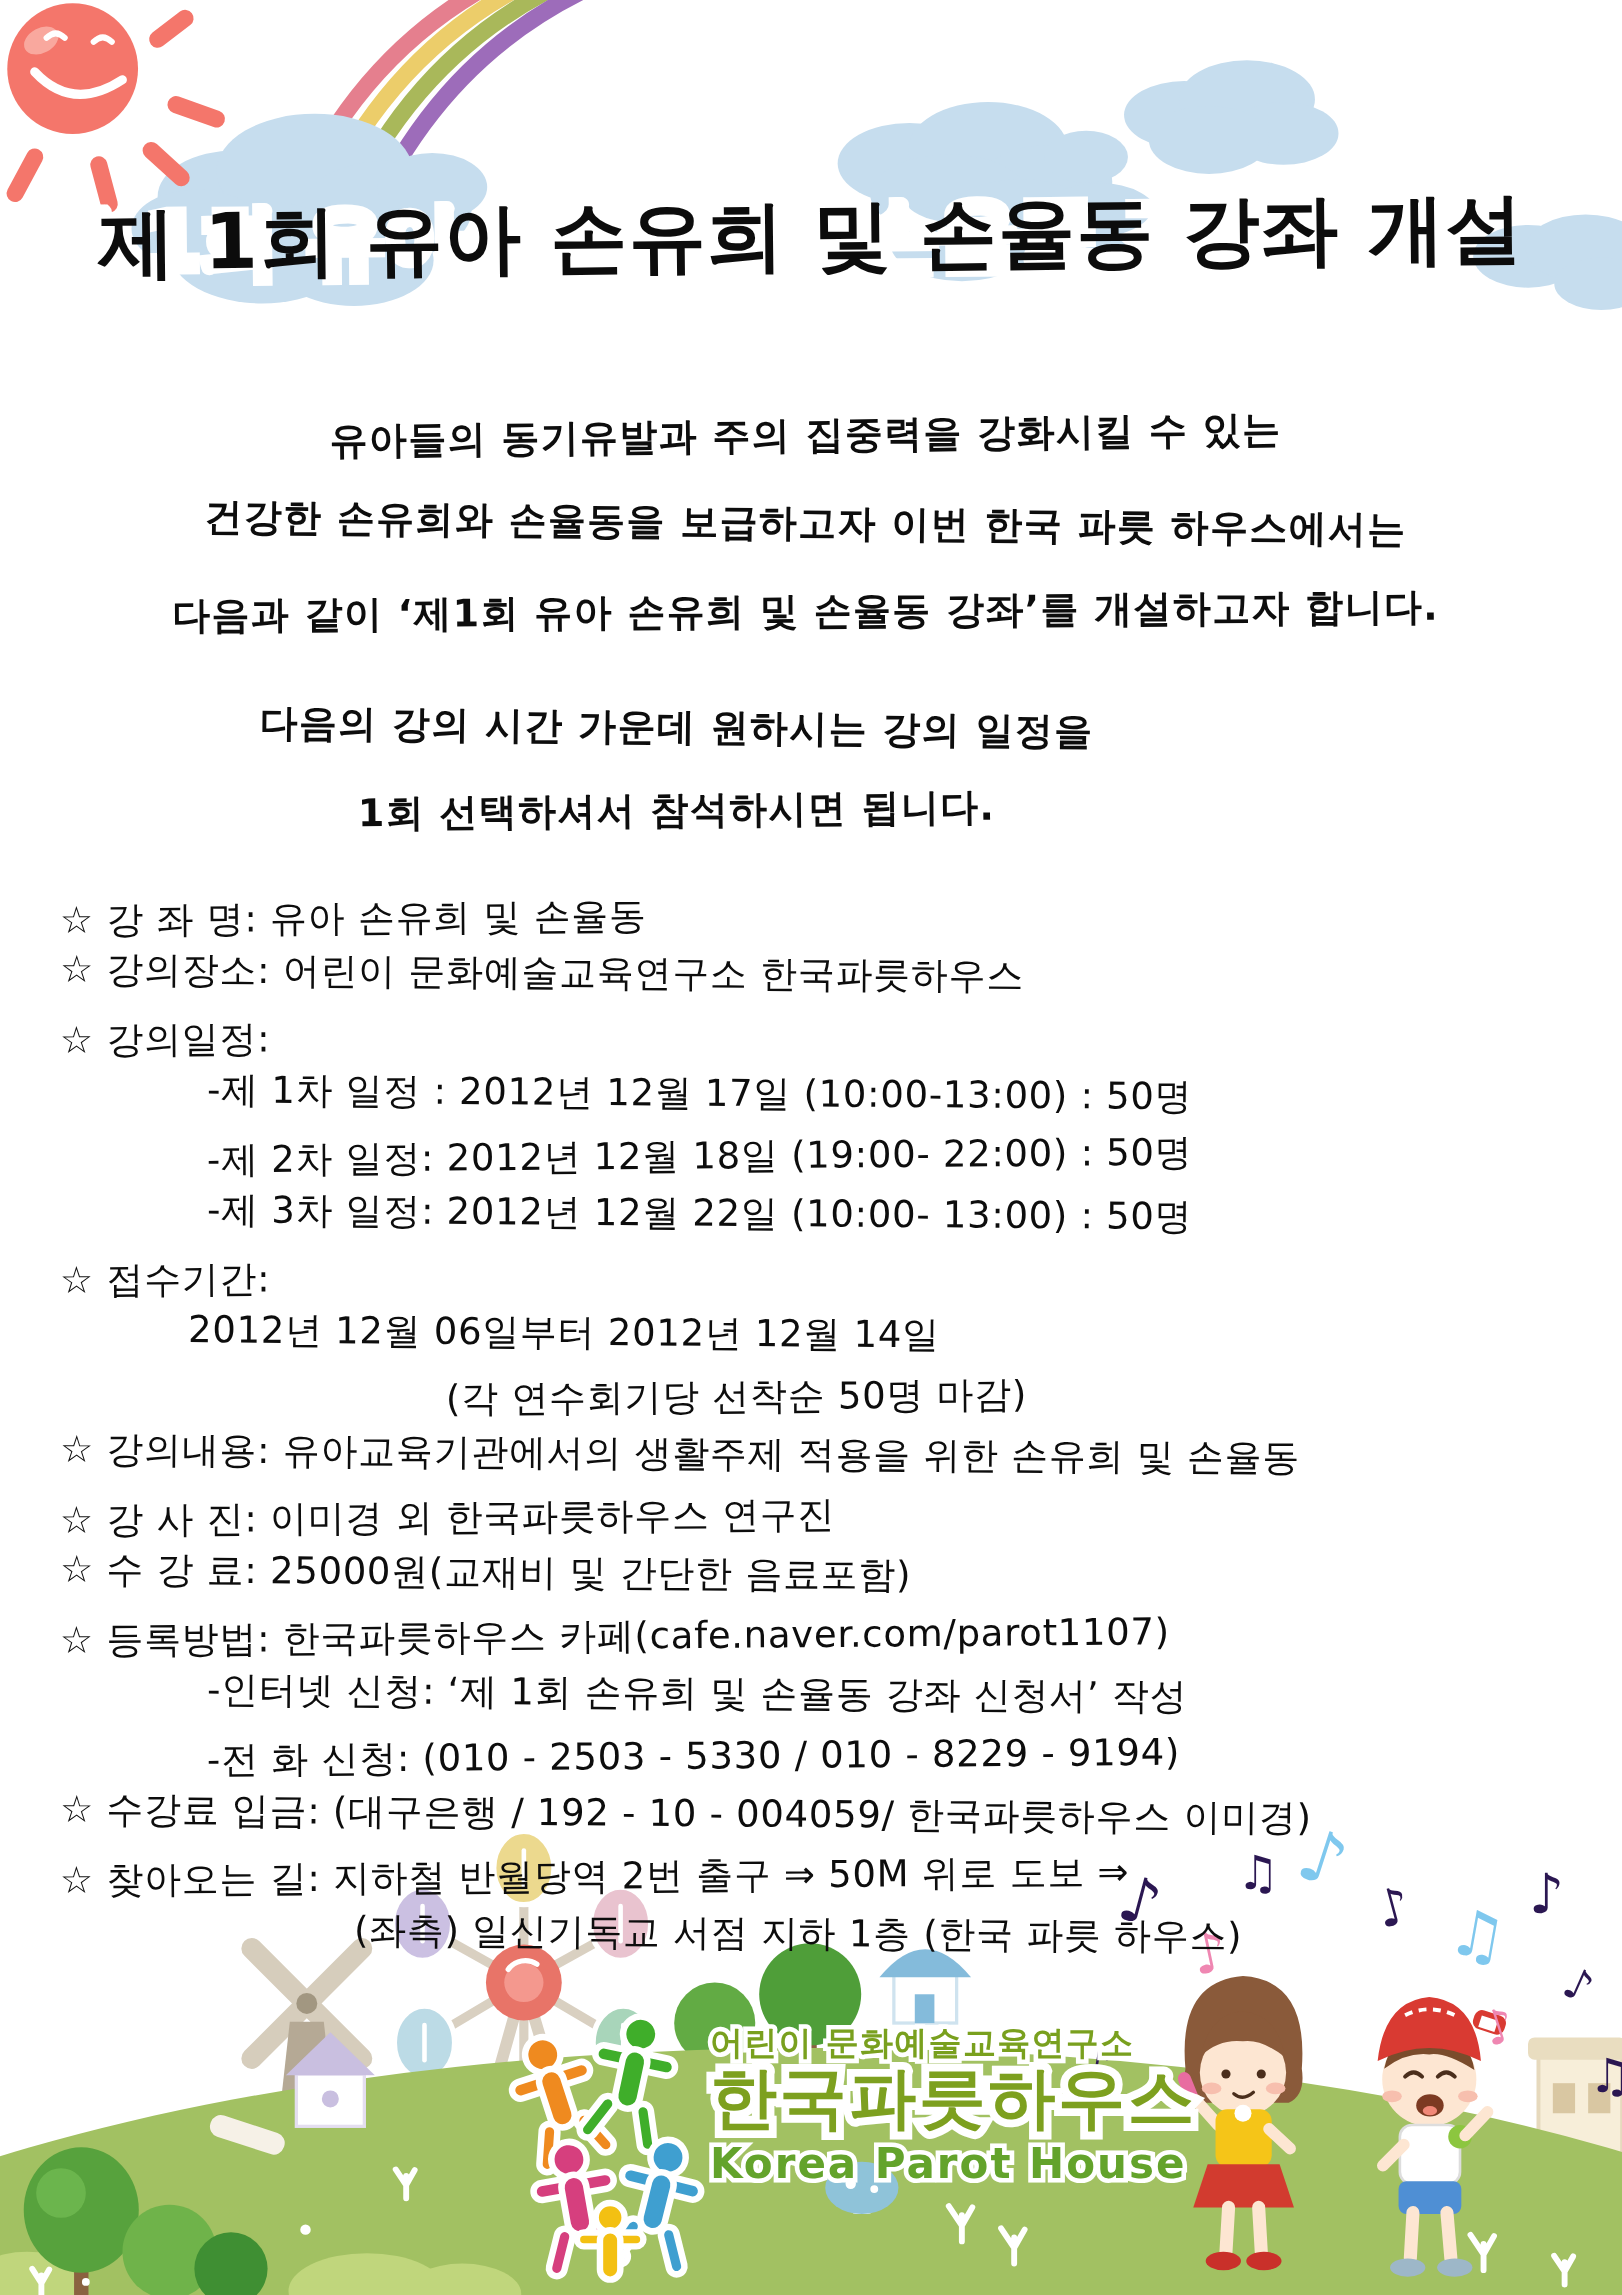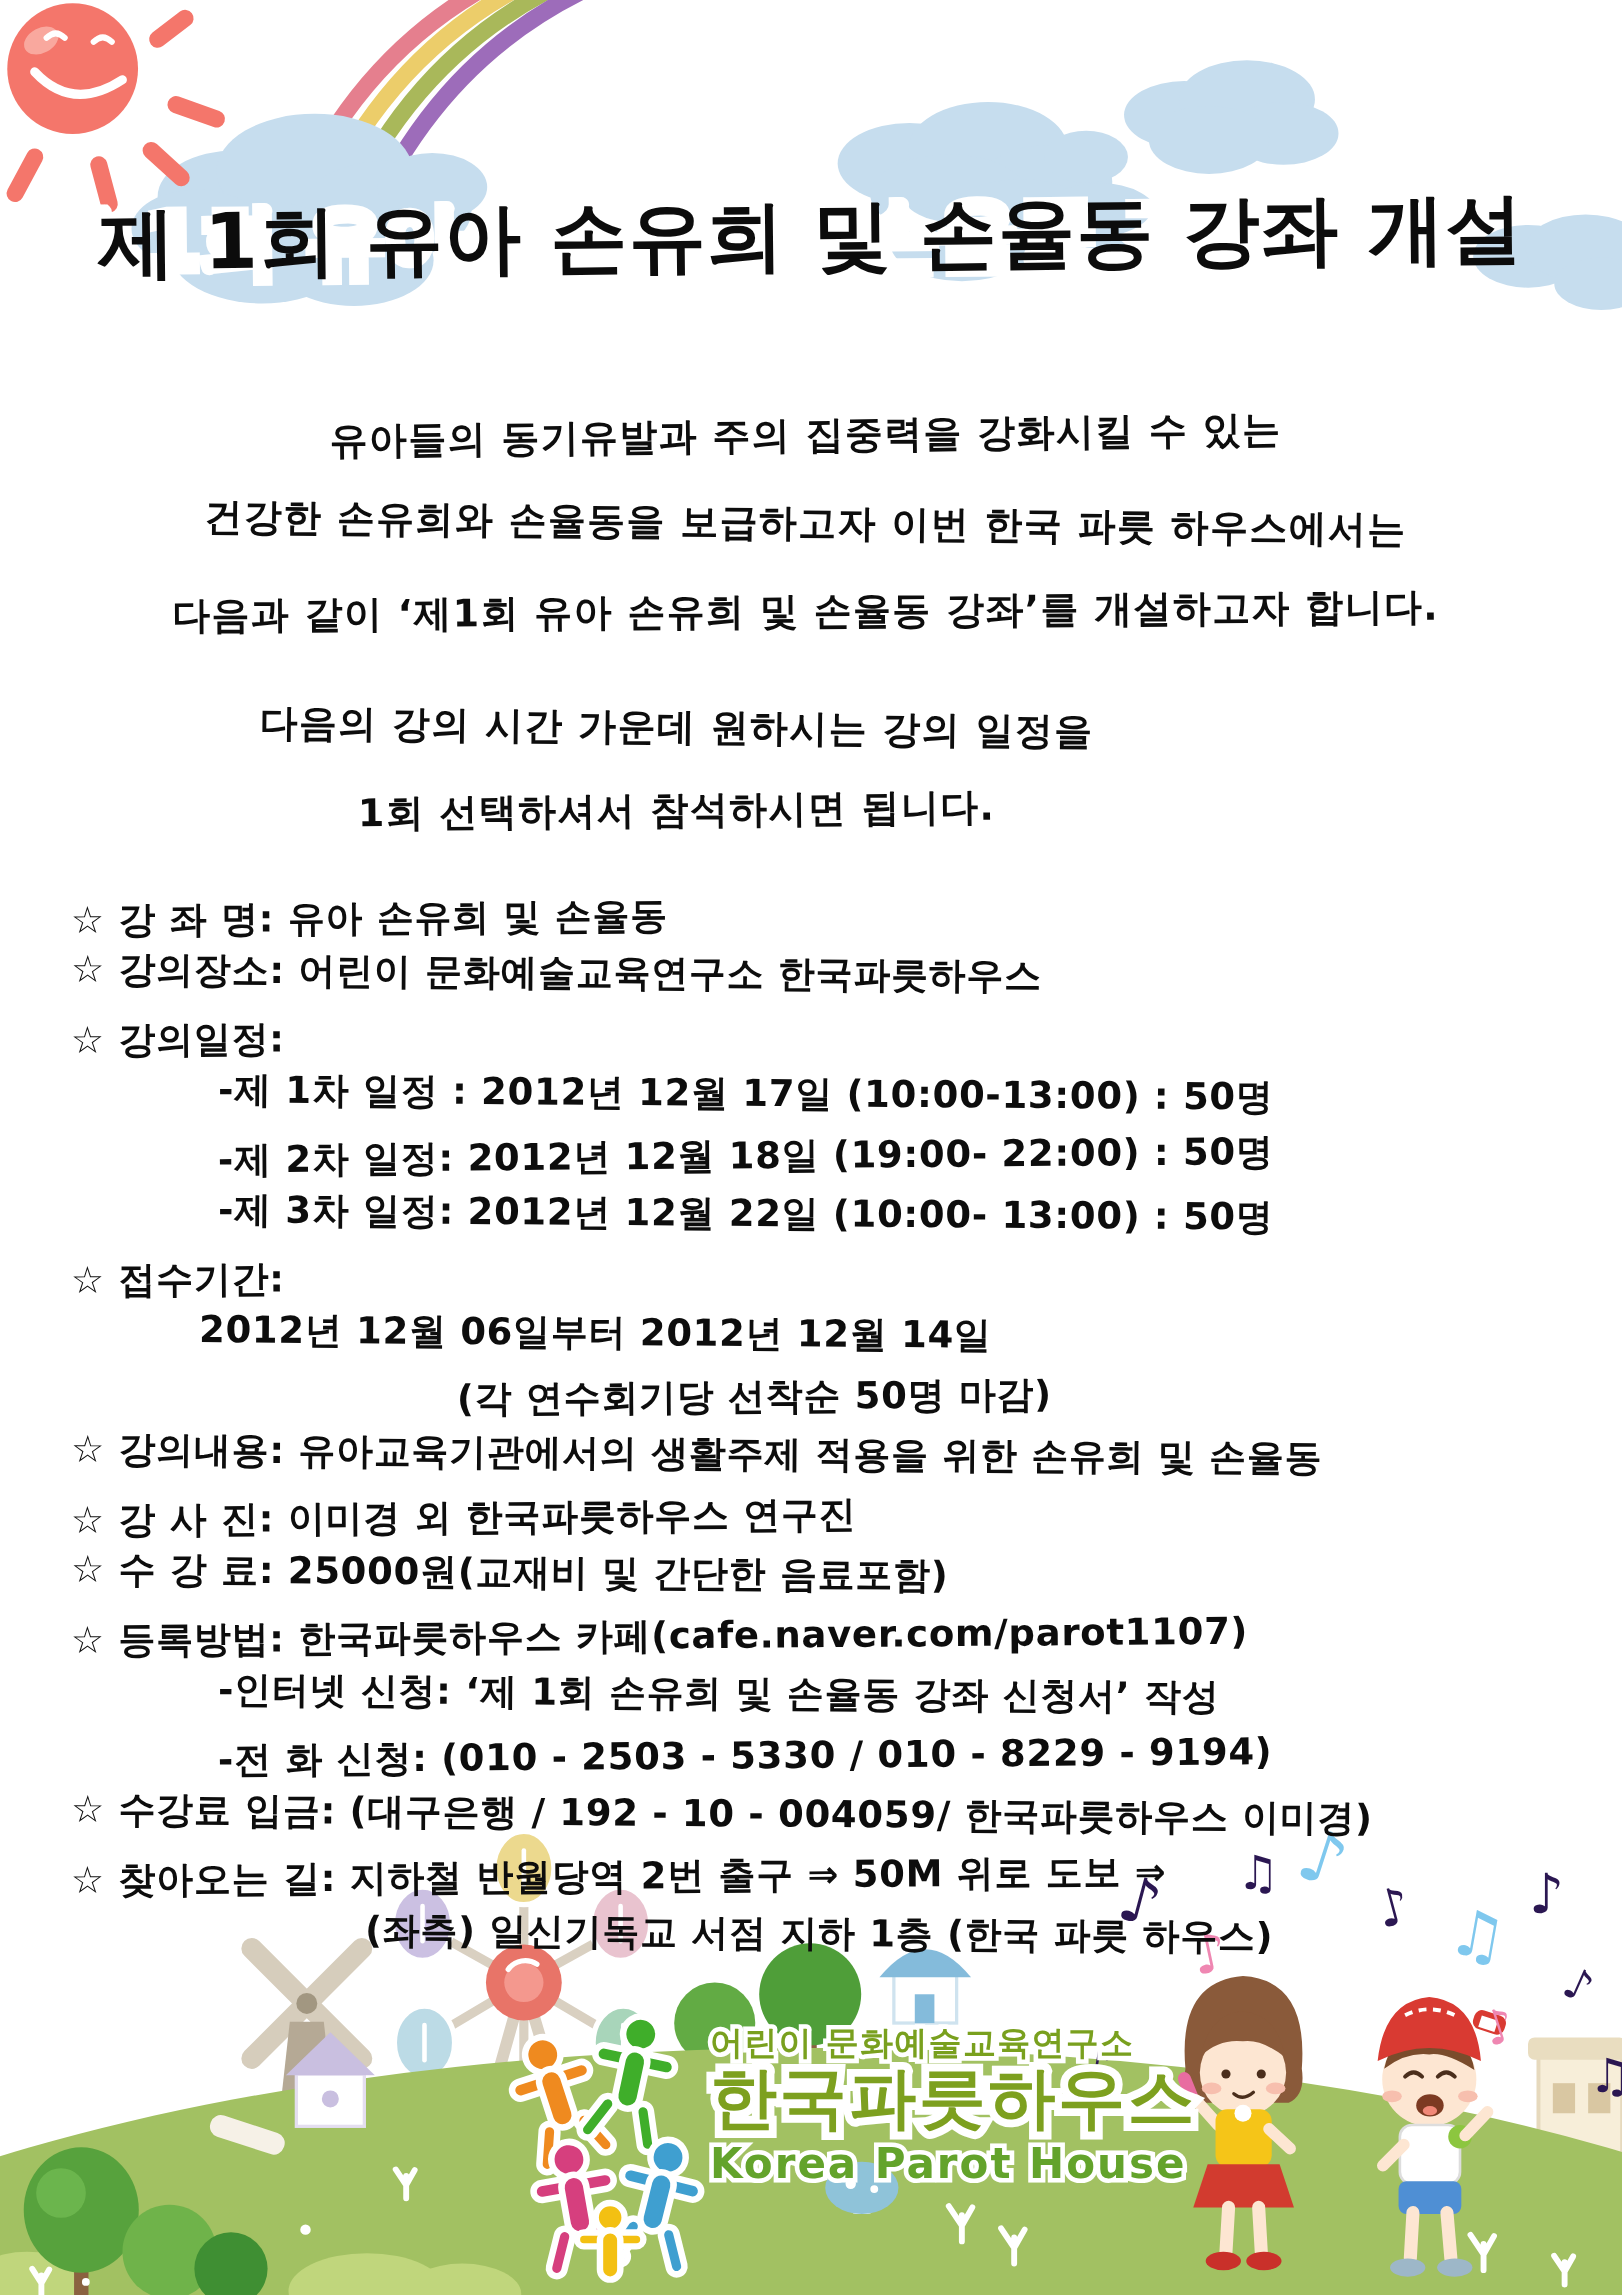--- a/index.html
+++ b/index.html
@@ -23,22 +23,22 @@
          font-size:38px;font-weight:bold;letter-spacing:1.3px;line-height:88px;}
   .guide{position:absolute;left:0;top:686px;width:1353px;text-align:center;z-index:3;
          font-size:38px;font-weight:bold;letter-spacing:1.3px;line-height:83px;}
   .intro .line:nth-child(1){transform:rotate(-0.7deg);}
   .intro .line:nth-child(2){transform:rotate(0.6deg);}
   .intro .line:nth-child(3){transform:rotate(-0.4deg);}
   .guide .line:nth-child(1){transform:rotate(0.6deg);}
   .guide .line:nth-child(2){transform:rotate(-0.6deg);}
   .line{display:block;}
 
-  .details{position:absolute;left:71px;top:885px;width:1525px;z-index:5;
-           font-size:37px;font-weight:bold;letter-spacing:0.7px;line-height:60px;}
+  .details{position:absolute;left:60px;top:885px;width:1525px;z-index:5;
+           font-size:37px;font-weight:normal;letter-spacing:0.7px;line-height:60px;}
   .row{display:block;white-space:nowrap;}
   .row:nth-child(odd){transform:rotate(-0.45deg);}
   .row:nth-child(even){transform:rotate(0.4deg);}
   .row.lv-sub{margin-left:147px;}
   .row.lv-date{margin-left:128px;}
   .row.lv-note{margin-left:386px;}
   .row.lv-addr{margin-left:294px;}
 
   .notes-layer{position:absolute;left:0;top:0;width:1623px;height:2295px;z-index:4;pointer-events:none;}
   .note{position:absolute;font-weight:bold;}

